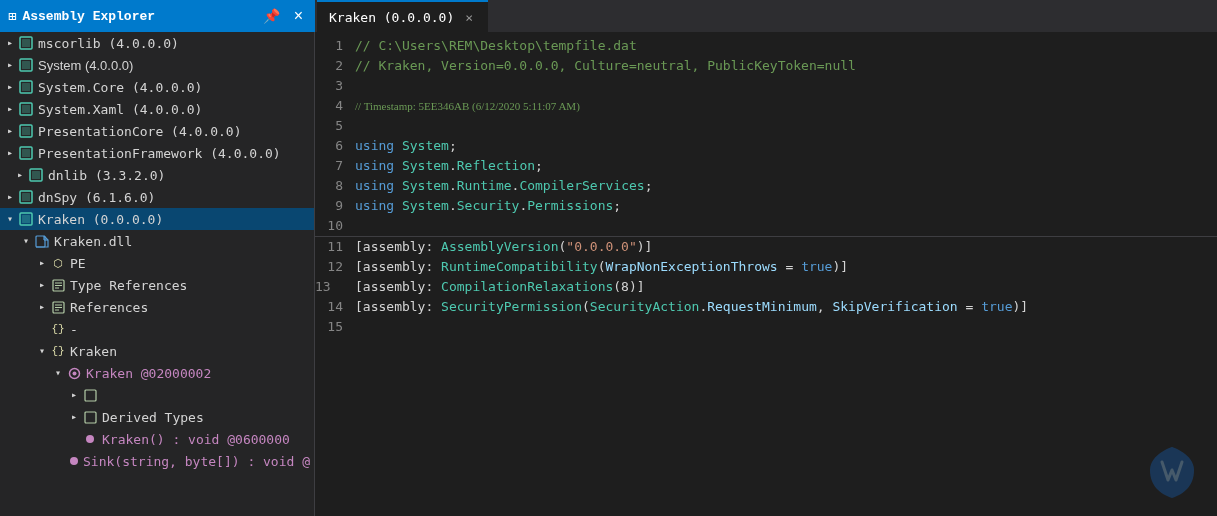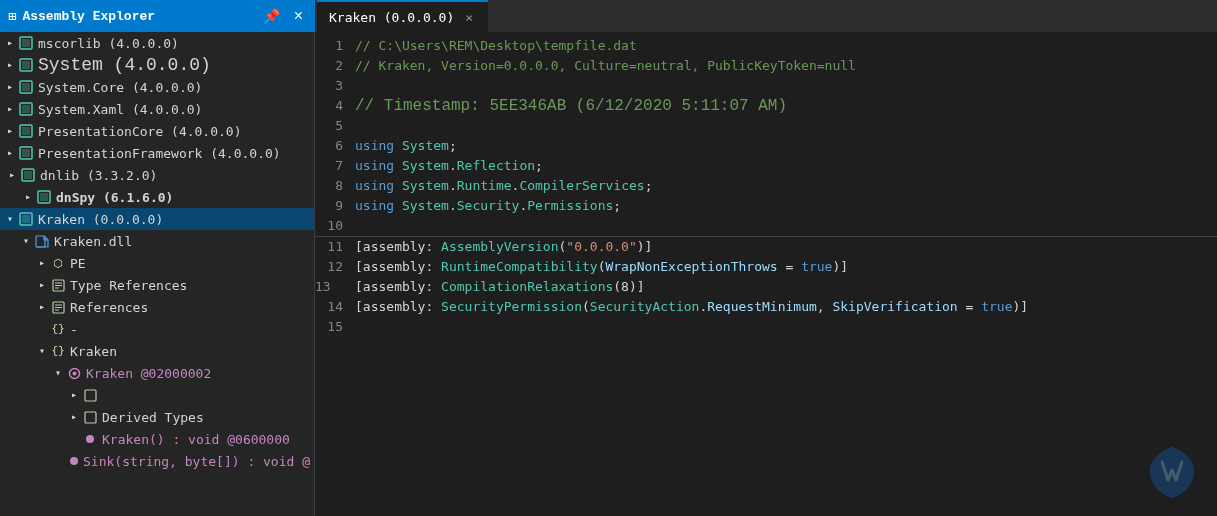--- a/index.html
+++ b/index.html
@@ -73,21 +73,21 @@
       </div>
 
       <div class="tree-item" style="padding-left:2px;">
         <span class="tree-arrow collapsed"></span>
         <span style="width:16px;height:16px;margin-right:4px;display:flex;align-items:center;justify-content:center;">
             <svg width="14" height="14" viewBox="0 0 14 14">
               <rect x="1" y="1" width="12" height="12" rx="1" fill="none" stroke="#4ec9b0" stroke-width="1.5"></rect>
               <rect x="3" y="3" width="8" height="8" rx="0.5" fill="#4ec9b0" opacity="0.3"></rect>
             </svg>
           </span>
-        <span style="color:#d4d4d4; font-size:18px; font-family:Liberation Mono, monospace;">System (4.0.0.0)</span>
+        <span style="color:#d4d4d4; font-size:13px; font-family:Liberation Sans, sans-serif;">System (4.0.0.0)</span>
       </div>
 
       <div class="tree-item" style="padding-left:2px;text-align:center;">
         <span class="tree-arrow collapsed"></span>
         <span style="width:16px;height:16px;margin-right:4px;display:flex;align-items:center;justify-content:center;">
             <svg width="14" height="14" viewBox="0 0 14 14">
               <rect x="1" y="1" width="12" height="12" rx="1" fill="none" stroke="#4ec9b0" stroke-width="1.5"></rect>
               <rect x="3" y="3" width="8" height="8" rx="0.5" fill="#4ec9b0" opacity="0.3"></rect>
             </svg>
           </span>
@@ -122,32 +122,32 @@
         <span class="tree-arrow collapsed"></span>
         <span style="width:16px;height:16px;margin-right:4px;display:flex;align-items:center;justify-content:center;">
             <svg width="14" height="14" viewBox="0 0 14 14">
               <rect x="1" y="1" width="12" height="12" rx="1" fill="none" stroke="#4ec9b0" stroke-width="1.5"></rect>
               <rect x="3" y="3" width="8" height="8" rx="0.5" fill="#4ec9b0" opacity="0.3"></rect>
             </svg>
           </span>
         <span style="color:#d4d4d4; font-size:13px; font-family:Consolas,monospace;">PresentationFramework (4.0.0.0)</span>
       </div>
 
-      <div class="tree-item" style="padding-left:4px;">
+      <div class="tree-item" style="padding-left:12px;">
         <span class="tree-arrow collapsed"></span>
         <span style="width:16px;height:16px;margin-right:4px;display:flex;align-items:center;justify-content:center;">
             <svg width="14" height="14" viewBox="0 0 14 14">
               <rect x="1" y="1" width="12" height="12" rx="1" fill="none" stroke="#4ec9b0" stroke-width="1.5"></rect>
               <rect x="3" y="3" width="8" height="8" rx="0.5" fill="#4ec9b0" opacity="0.3"></rect>
             </svg>
           </span>
         <span style="color:#d4d4d4; font-size:13px; font-family:Consolas,monospace;">dnlib (3.3.2.0)</span>
       </div>
 
-      <div class="tree-item" style="padding-left:20px;font-weight:bold;">
+      <div class="tree-item" style="padding-left:2px;">
         <span class="tree-arrow collapsed"></span>
         <span style="width:16px;height:16px;margin-right:4px;display:flex;align-items:center;justify-content:center;">
             <svg width="14" height="14" viewBox="0 0 14 14">
               <rect x="1" y="1" width="12" height="12" rx="1" fill="none" stroke="#4ec9b0" stroke-width="1.5"></rect>
               <rect x="3" y="3" width="8" height="8" rx="0.5" fill="#4ec9b0" opacity="0.3"></rect>
             </svg>
           </span>
         <span style="color:#d4d4d4; font-size:13px; font-family:Consolas,monospace;">dnSpy (6.1.6.0)</span>
       </div>
 
@@ -283,21 +283,21 @@
         <span style="font-family:Consolas,monospace;font-size:13px;white-space:pre;"><span style="color:#6a9955;">// Kraken, Version=0.0.0.0, Culture=neutral, PublicKeyToken=null</span></span>
       </div>
 
       <div style="display:flex;align-items:center;min-height:20px;line-height:20px;">
         <span style="min-width:40px;text-align:right;padding-right:12px;color:#858585;font-family:Consolas,monospace;font-size:13px;user-select:none;">3</span>
         <span style="font-family:Consolas,monospace;font-size:13px;white-space:pre;"> </span>
       </div>
 
       <div style="display:flex;align-items:center;min-height:20px;line-height:20px;">
         <span style="min-width:40px;text-align:right;padding-right:12px;color:#858585;font-family:Consolas,monospace;font-size:13px;user-select:none;">4</span>
-        <span style="font-family:Liberation Mono, monospace;font-size:16px;white-space:pre;"><span style="color:#6a9955;">// Timestamp: 5EE346AB (6/12/2020 5:11:07 AM)</span></span>
+        <span style="font-family:Liberation Serif, serif;font-size:11px;white-space:pre;"><span style="color:#6a9955;">// Timestamp: 5EE346AB (6/12/2020 5:11:07 AM)</span></span>
       </div>
 
       <div style="display:flex;align-items:center;min-height:20px;line-height:20px;">
         <span style="min-width:40px;text-align:right;padding-right:12px;color:#858585;font-family:Consolas,monospace;font-size:13px;user-select:none;">5</span>
         <span style="font-family:Consolas,monospace;font-size:13px;white-space:pre;"> </span>
       </div>
 
       <div style="display:flex;align-items:center;min-height:20px;line-height:20px;">
         <span style="min-width:40px;text-align:right;padding-right:12px;color:#858585;font-family:Consolas,monospace;font-size:13px;user-select:none;">6</span>
         <span style="font-family:Consolas,monospace;font-size:13px;white-space:pre;"><span style="color:#569cd6;">using</span><span style="color:#d4d4d4;"> </span><span style="color:#4ec9b0;">System</span><span style="color:#d4d4d4;">;</span></span>

